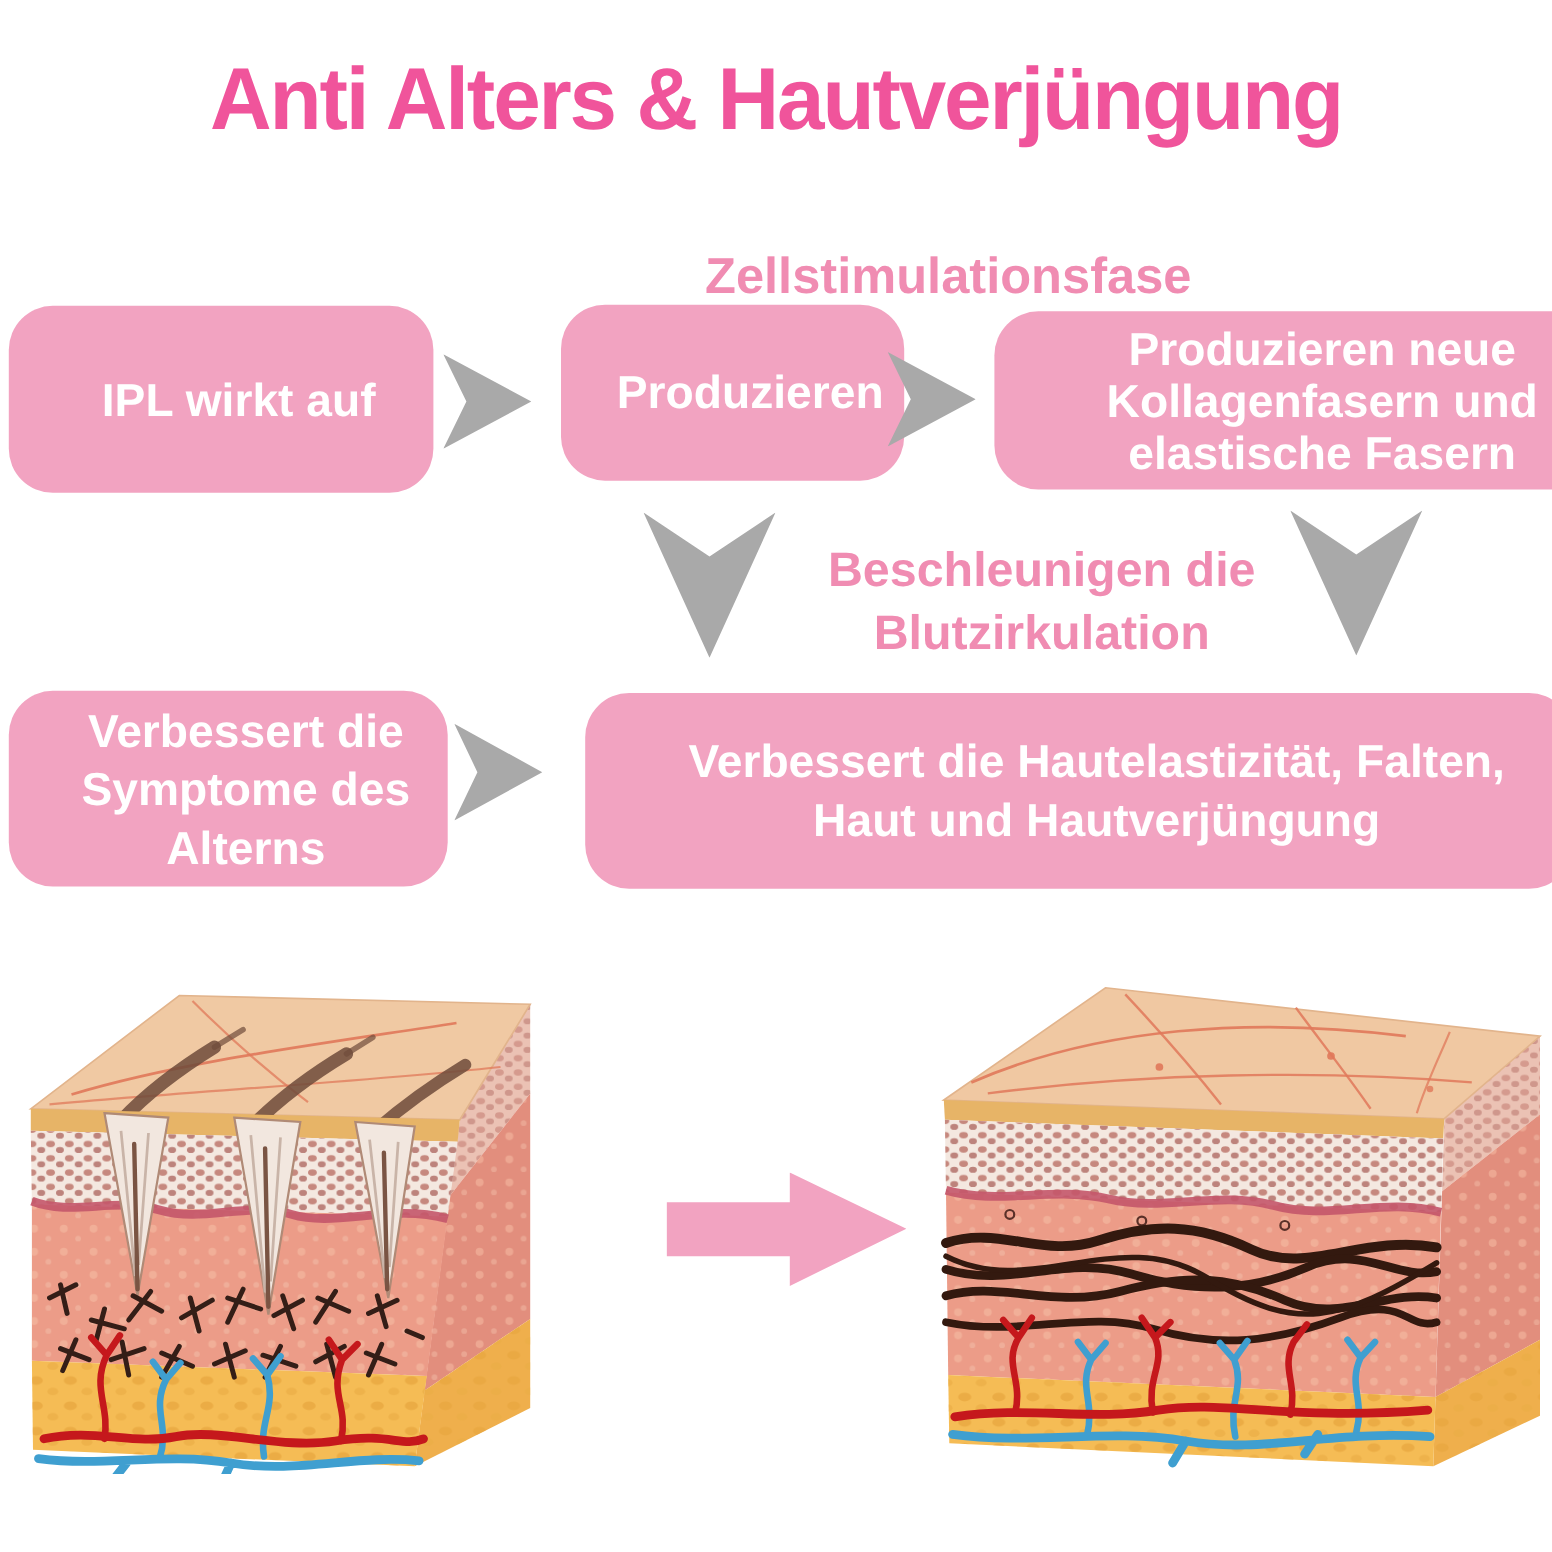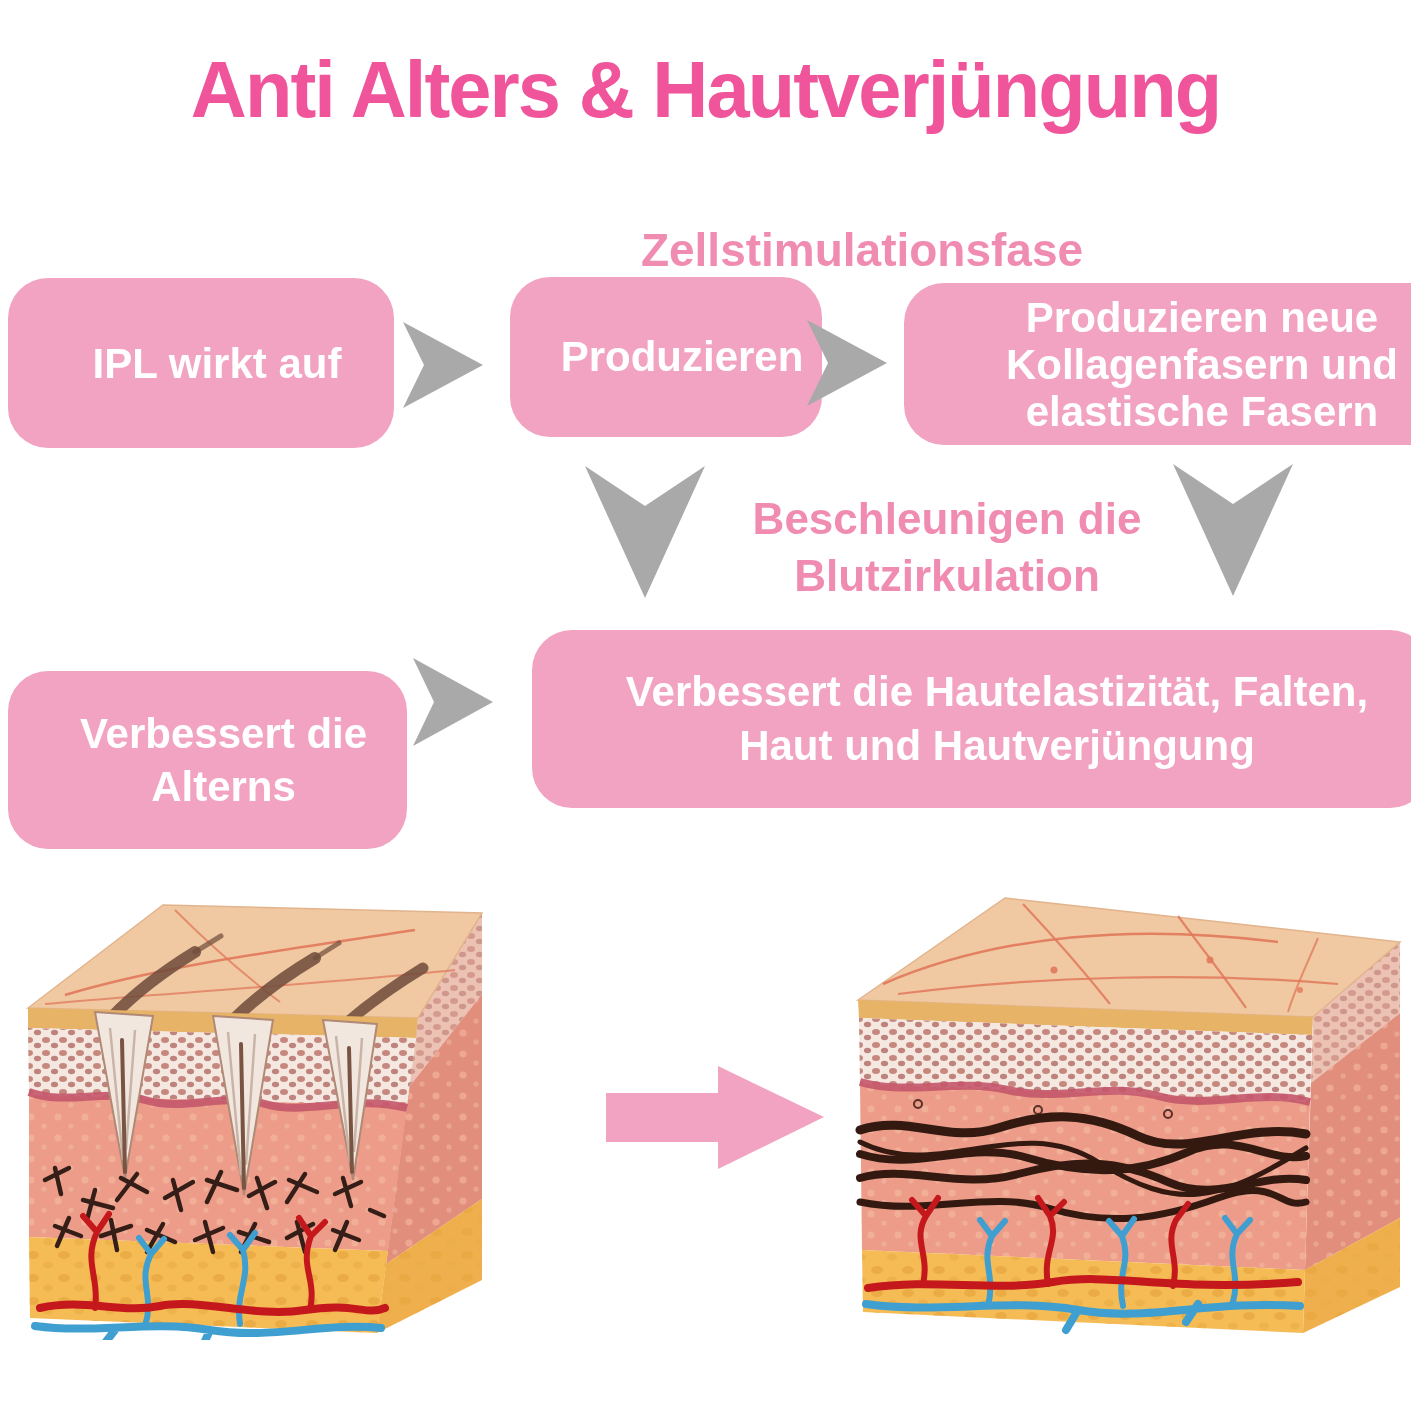--- a/index.html
+++ b/index.html
@@ -62,22 +62,23 @@
 
 <div class="abs pink-label" style="left:947px;top:490px;transform:translateX(-50%);font-size:44px;line-height:57px;">
   <div>Beschleunigen die</div>
   <div>Blutzirkulation</div>
 </div>
 
 <svg class="abs" style="left:1173px;top:464px;" width="120" height="132" viewBox="0 0 120 132">
   <polygon points="0,0 60,132 120,0 60,40" fill="#A9A9A9"></polygon>
 </svg>
 
-<div class="abs fbox" style="left:8px;top:628px;width:367px;height:178px;font-size:42px;line-height:53px;margin-top:43px;">
+<div class="abs fbox" style="left:8px;top:628px;width:367px;height:178px;font-size:42px;line-height:53px;">
   <div>Verbessert die</div>
+  <div>Symptome des</div>
   <div>Alterns</div>
 </div>
 
 <svg class="abs" style="left:413px;top:658px;" width="80" height="88" viewBox="0 0 80 88">
   <polygon points="0,0 80,44 0,88 21,44" fill="#A9A9A9"></polygon>
 </svg>
 
 <div class="abs fbox" style="left:532px;top:630px;width:866px;height:178px;font-size:42px;line-height:54px;">
   <div>Verbessert die Hautelastizität, Falten,</div>
   <div>Haut und Hautverjüngung</div>

